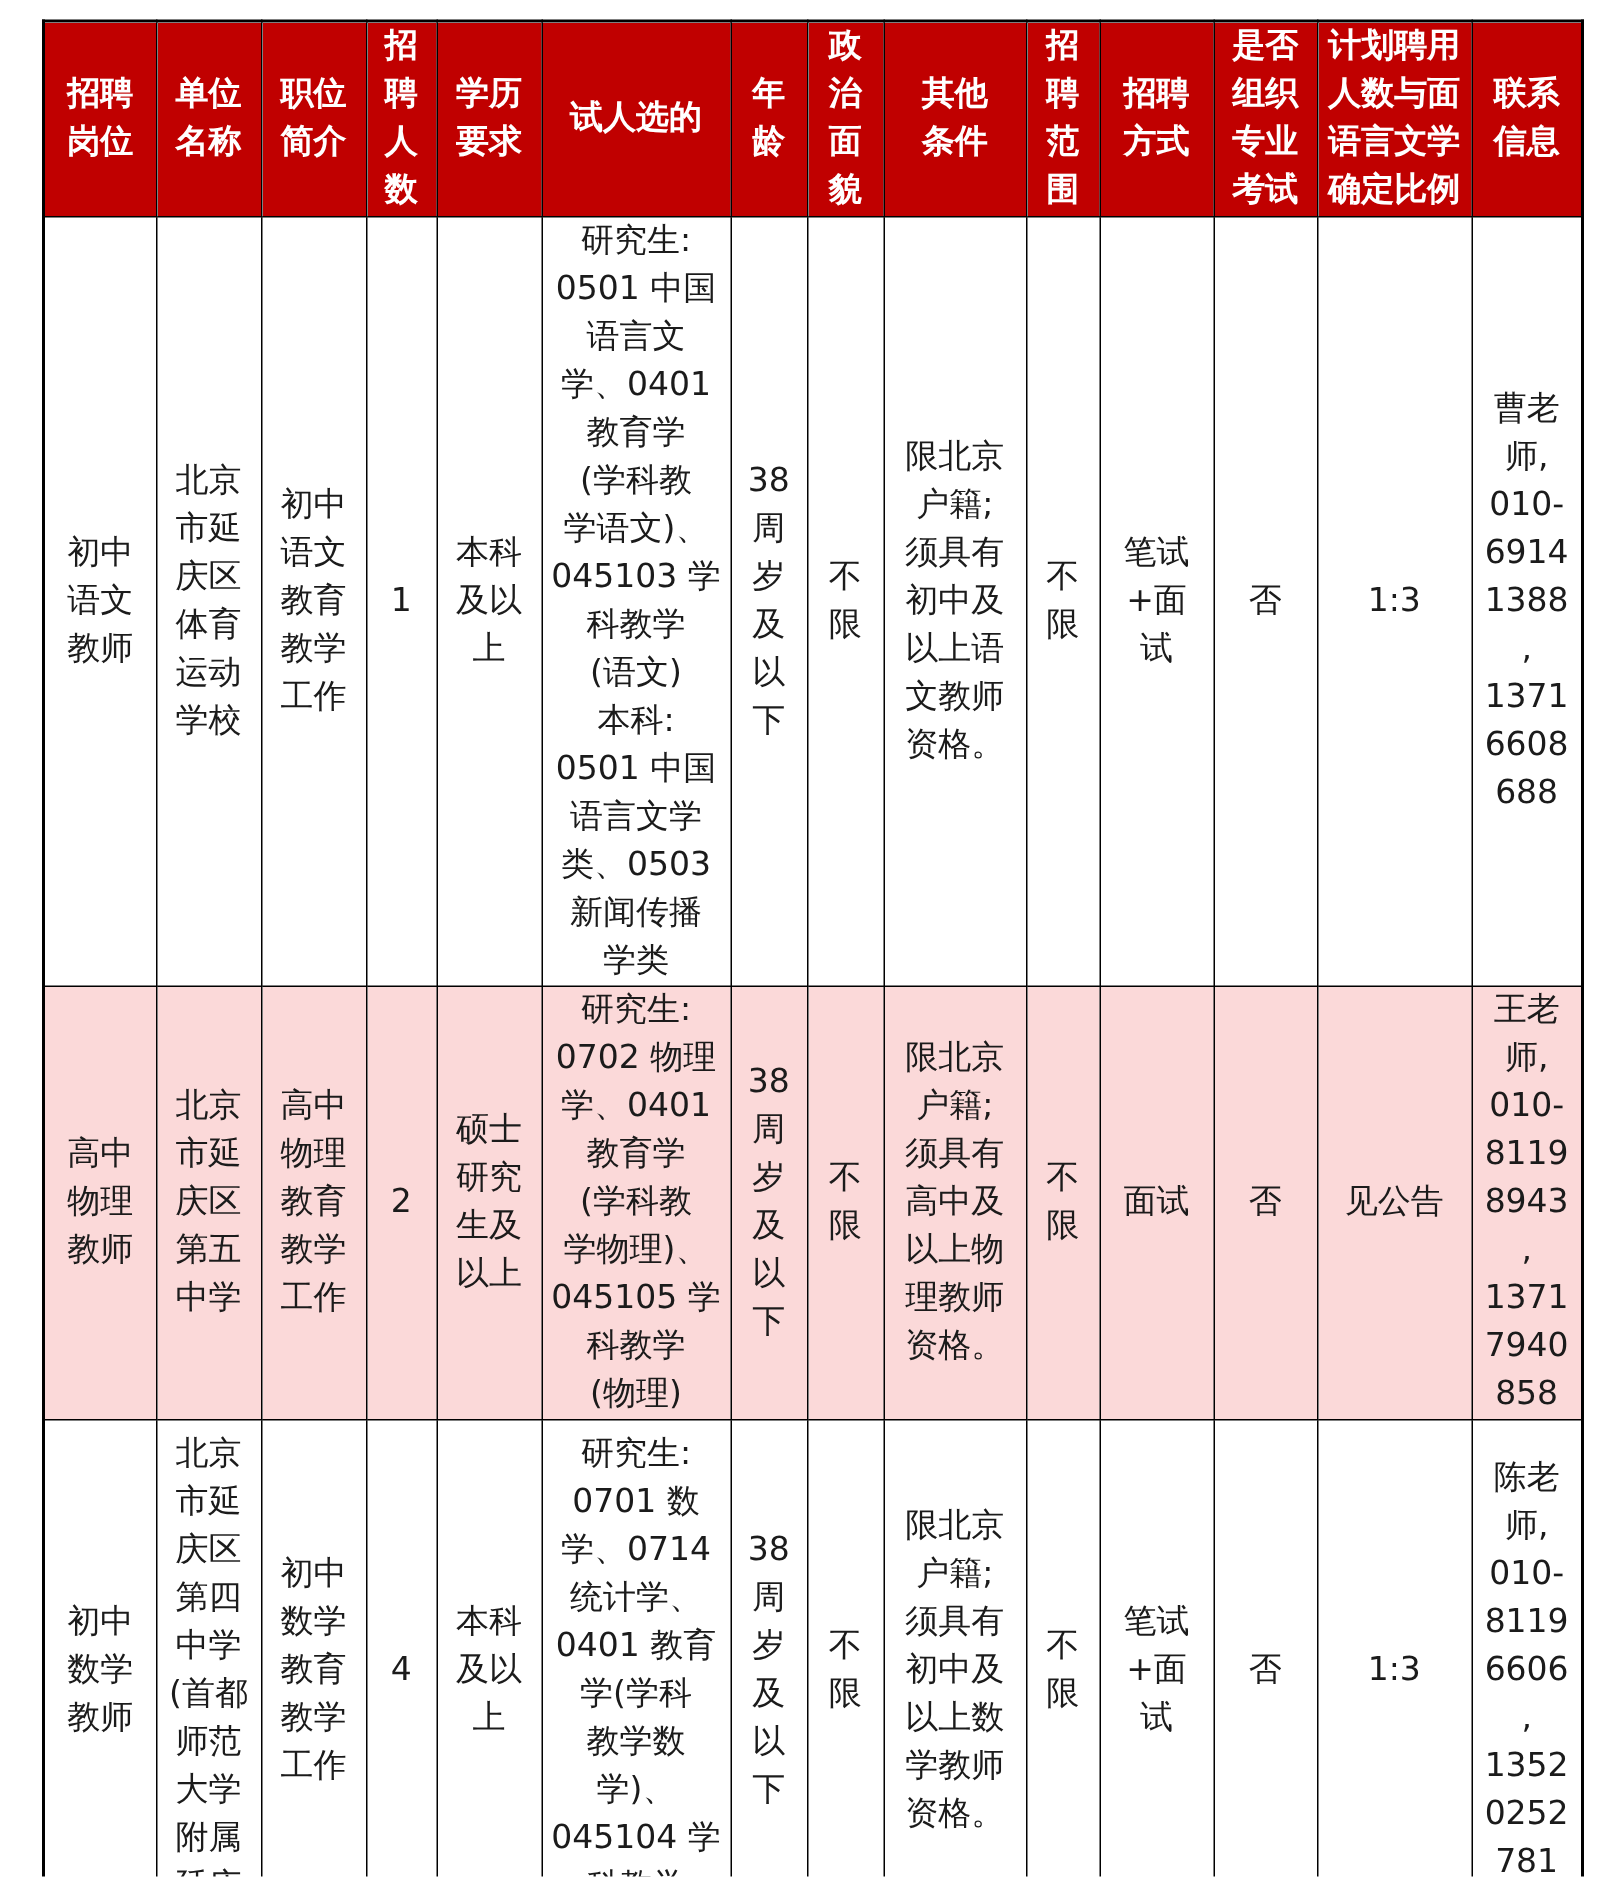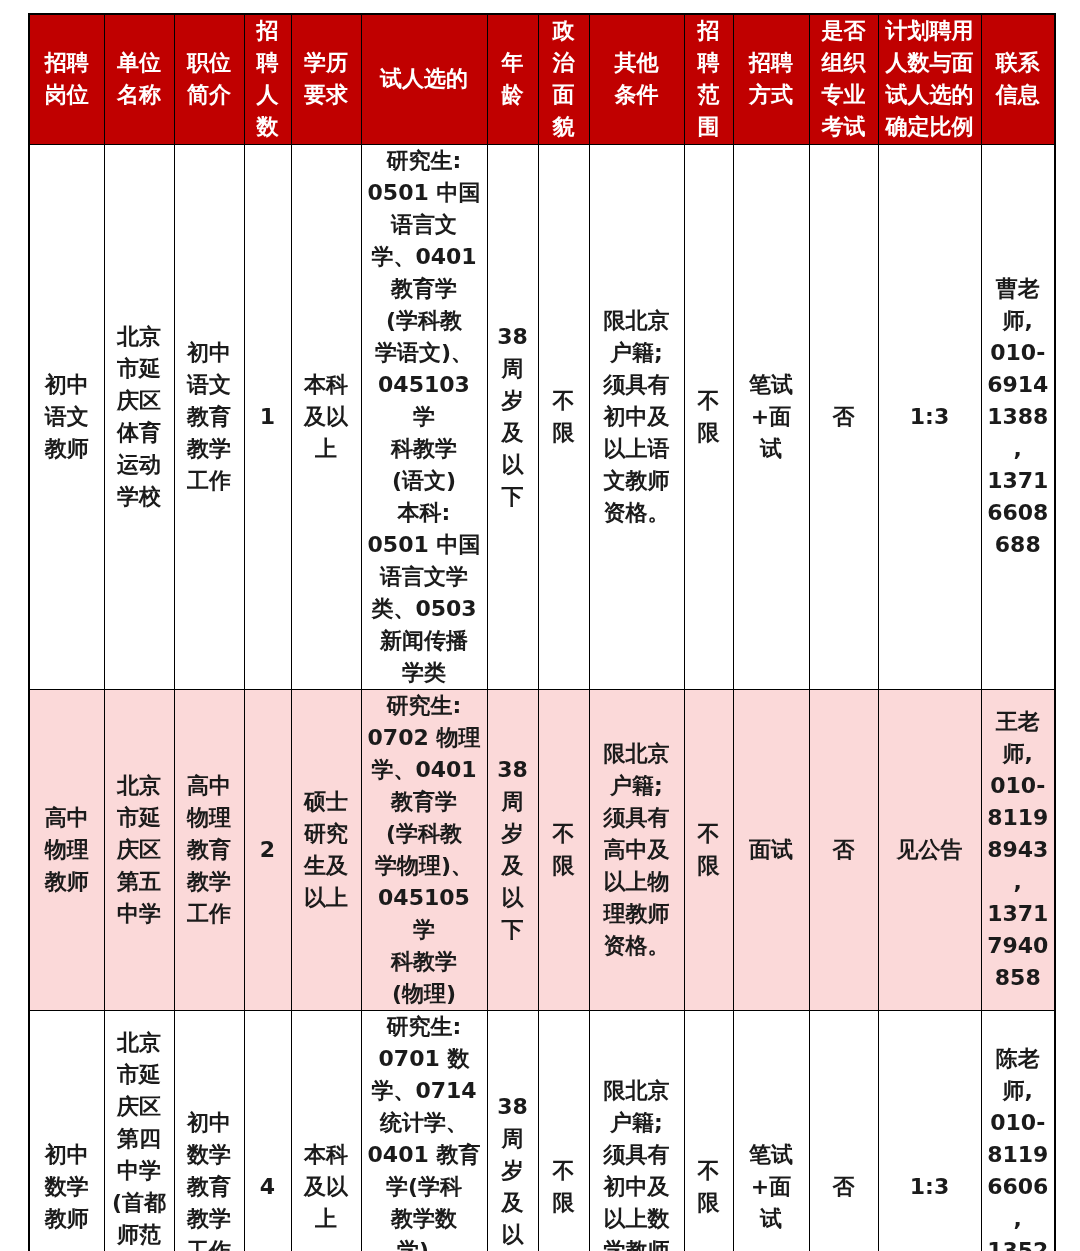--- a/index.html
+++ b/index.html
@@ -29,21 +29,20 @@
   .recruit-table th,
   .recruit-table td {
     border: 1px solid #000;
     text-align: center;
     vertical-align: middle;
     white-space: pre-line;
     line-height: 32px;
     font-size: 22px;
     padding: 0 2px;
     overflow: hidden;
-    font-weight: bold;
   }
   .recruit-table th {
     background: #c00000;
     color: #ffffff;
     font-weight: 700;
   }
   .recruit-table thead tr { height: 130px; }
   .recruit-table tbody tr.row-0 { height: 509px; }
   .recruit-table tbody tr.row-1 { height: 283px; }
   .recruit-table tbody tr.row-2 { height: 336px; }
@@ -115,21 +114,21 @@
 范
 围</th>
           <th>招聘
 方式</th>
           <th>是否
 组织
 专业
 考试</th>
           <th>计划聘用
 人数与面
-试人选的
+语言文学
 确定比例</th>
           <th>联系
 信息</th>
         </tr>
     </thead>
     <tbody id="tableBody">
         <tr class="row-0">
           <td>初中
 语文
 教师</td>

